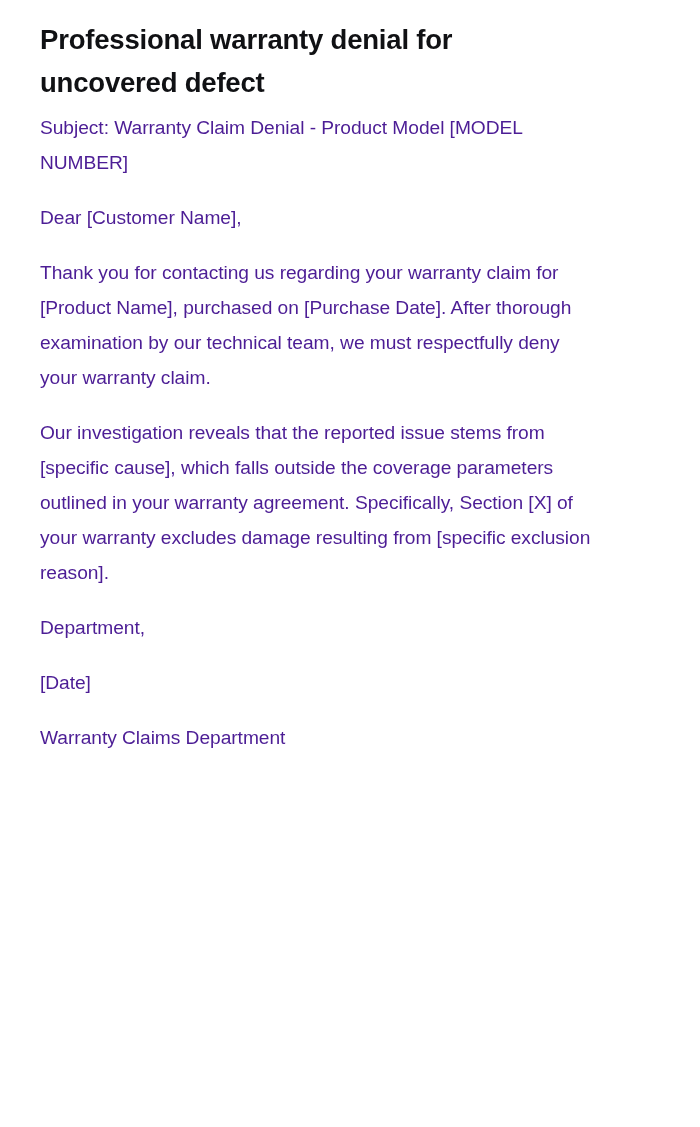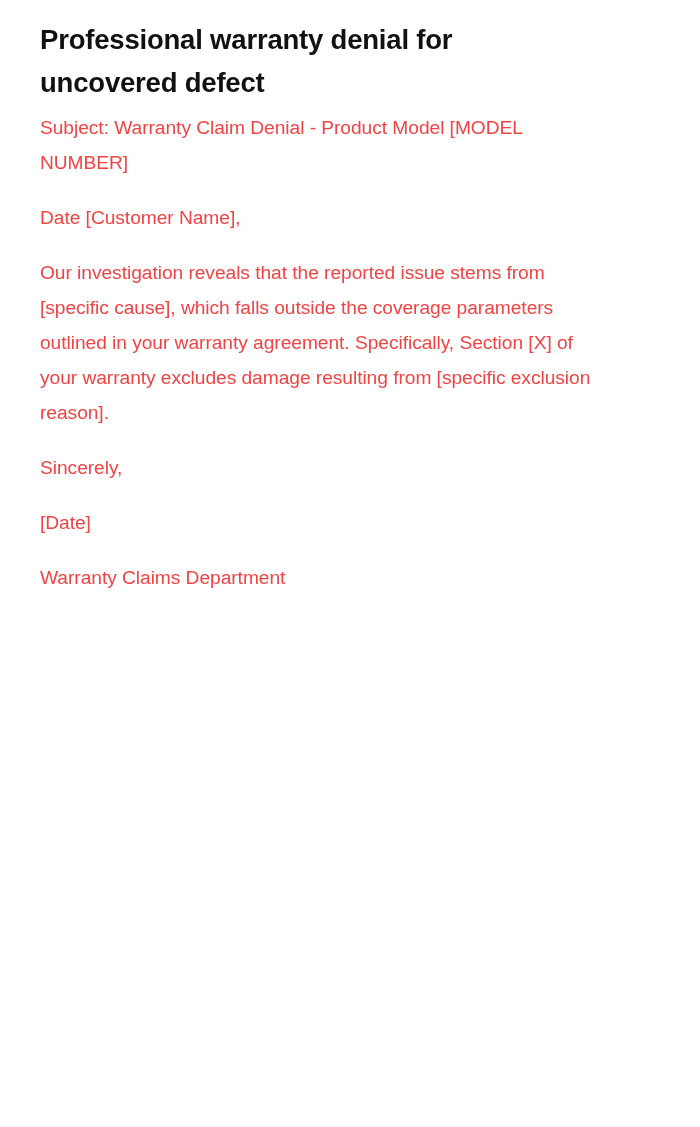--- a/index.html
+++ b/index.html
@@ -33,39 +33,40 @@
 
   .article-body {
     max-width: 610px;
   }
 
   .para {
     margin: 0 0 20px 0;
     font-size: 19.2px;
     line-height: 35px;
     font-weight: 400;
-    color: #ef4444;
+    color: #4c1d95;
     letter-spacing: -0.05px;
   }
 
   .para:last-child {
     margin-bottom: 16px;
   }
 
   .para.subject { margin-top: 6px; }
 </style>
 </head>
 <body>
 
 <div class="article">
 
   <h1 class="article-title">Professional warranty denial for uncovered defect</h1>
 
   <div class="article-body">
     <p class="para subject">Subject: Warranty Claim Denial - Product Model [MODEL NUMBER]</p>
-    <p class="para">Date [Customer Name],</p>
+    <p class="para">Dear [Customer Name],</p>
+    <p class="para">Thank you for contacting us regarding your warranty claim for [Product Name], purchased on [Purchase Date]. After thorough examination by our technical team, we must respectfully deny your warranty claim.</p>
     <p class="para">Our investigation reveals that the reported issue stems from [specific cause], which falls outside the coverage parameters outlined in your warranty agreement. Specifically, Section [X] of your warranty excludes damage resulting from [specific exclusion reason].</p>
-    <p class="para">Sincerely,</p>
+    <p class="para">Department,</p>
     <p class="para">[Date]</p>
     <p class="para">Warranty Claims Department</p>
   </div>
 
 </div>
 
 </body></html>

